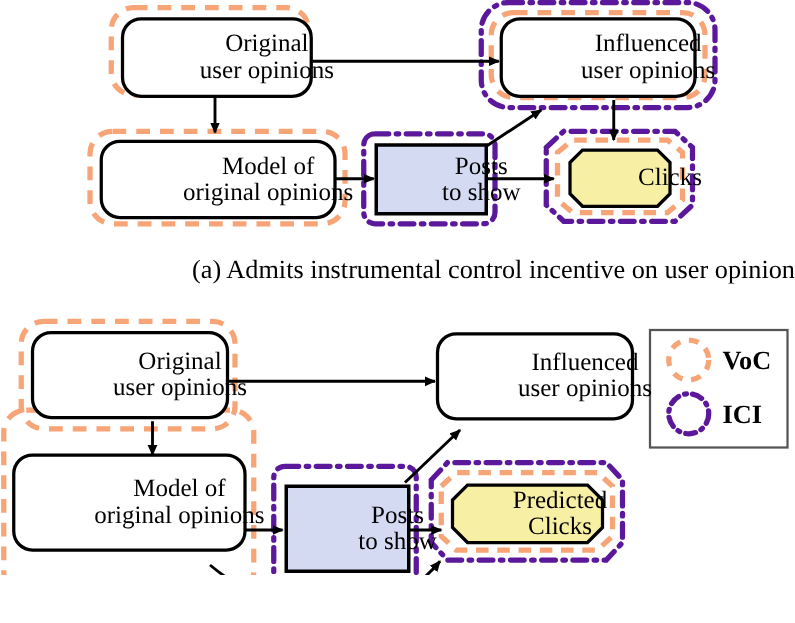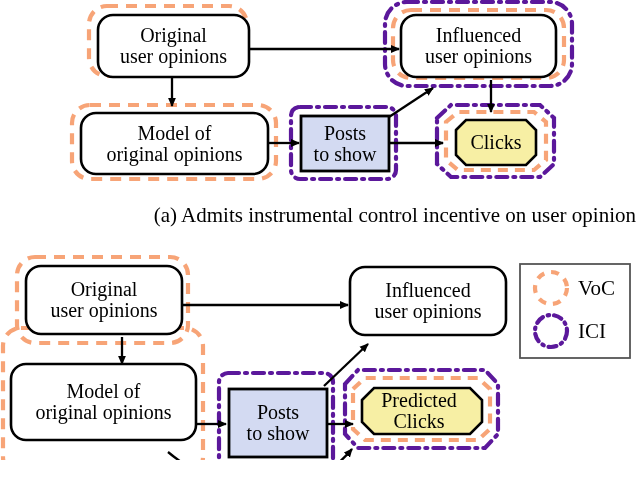--- a/index.html
+++ b/index.html
@@ -42,40 +42,42 @@
     flex-direction: column;
     align-items: center;
     justify-content: center;
     text-align: center;
     line-height: 1.04;
     font-size: 20px;
     font-family: "Liberation Serif", "DejaVu Serif", serif;
     color: #000;
     pointer-events: none;
     white-space: nowrap;
+    padding-left: 40px;
   }
   .node-label .ln { display: block; }
 
   .caption {
     position: absolute;
     left: 0;
     width: 636px;
     text-align: right;
     font-size: 21px;
     font-family: "Liberation Serif", "DejaVu Serif", serif;
     color: #000;
   }
   #caption-a { top: 203px; }
   #caption-b { top: 468px; }
 
   .legend-text {
     position: absolute;
     font-size: 21px;
     font-family: "Liberation Serif", "DejaVu Serif", serif;
     color: #000;
+    font-weight: bold;
   }
 </style>
 </head>
 <body>
 
 <div class="figure-root">
 
   <div class="panel" id="panel-a">
     <svg class="svg-layer" width="636" height="200" viewBox="0 0 636 200">
       <defs>
@@ -190,21 +192,21 @@
       <span class="ln">user opinions</span>
     </div>
     <div class="node-label" style="left:11px; top:112px; width:185px; height:76px;">
       <span class="ln">Model of</span>
       <span class="ln">original opinions</span>
     </div>
     <div class="node-label" style="left:229px; top:137px; width:98px; height:68px;">
       <span class="ln">Posts</span>
       <span class="ln">to show</span>
     </div>
-    <div class="node-label" style="left:359px; top:136px; width:120px; height:46px;">
+    <div class="node-label" style="left:348px; top:136px; width:120px; height:46px;">
       <span class="ln">Predicted</span>
       <span class="ln">Clicks</span>
     </div>
 
     <div class="legend-text" style="left:578px; top:24px;">VoC</div>
     <div class="legend-text" style="left:578px; top:67px;">ICI</div>
   </div>
 
 
 </div>

